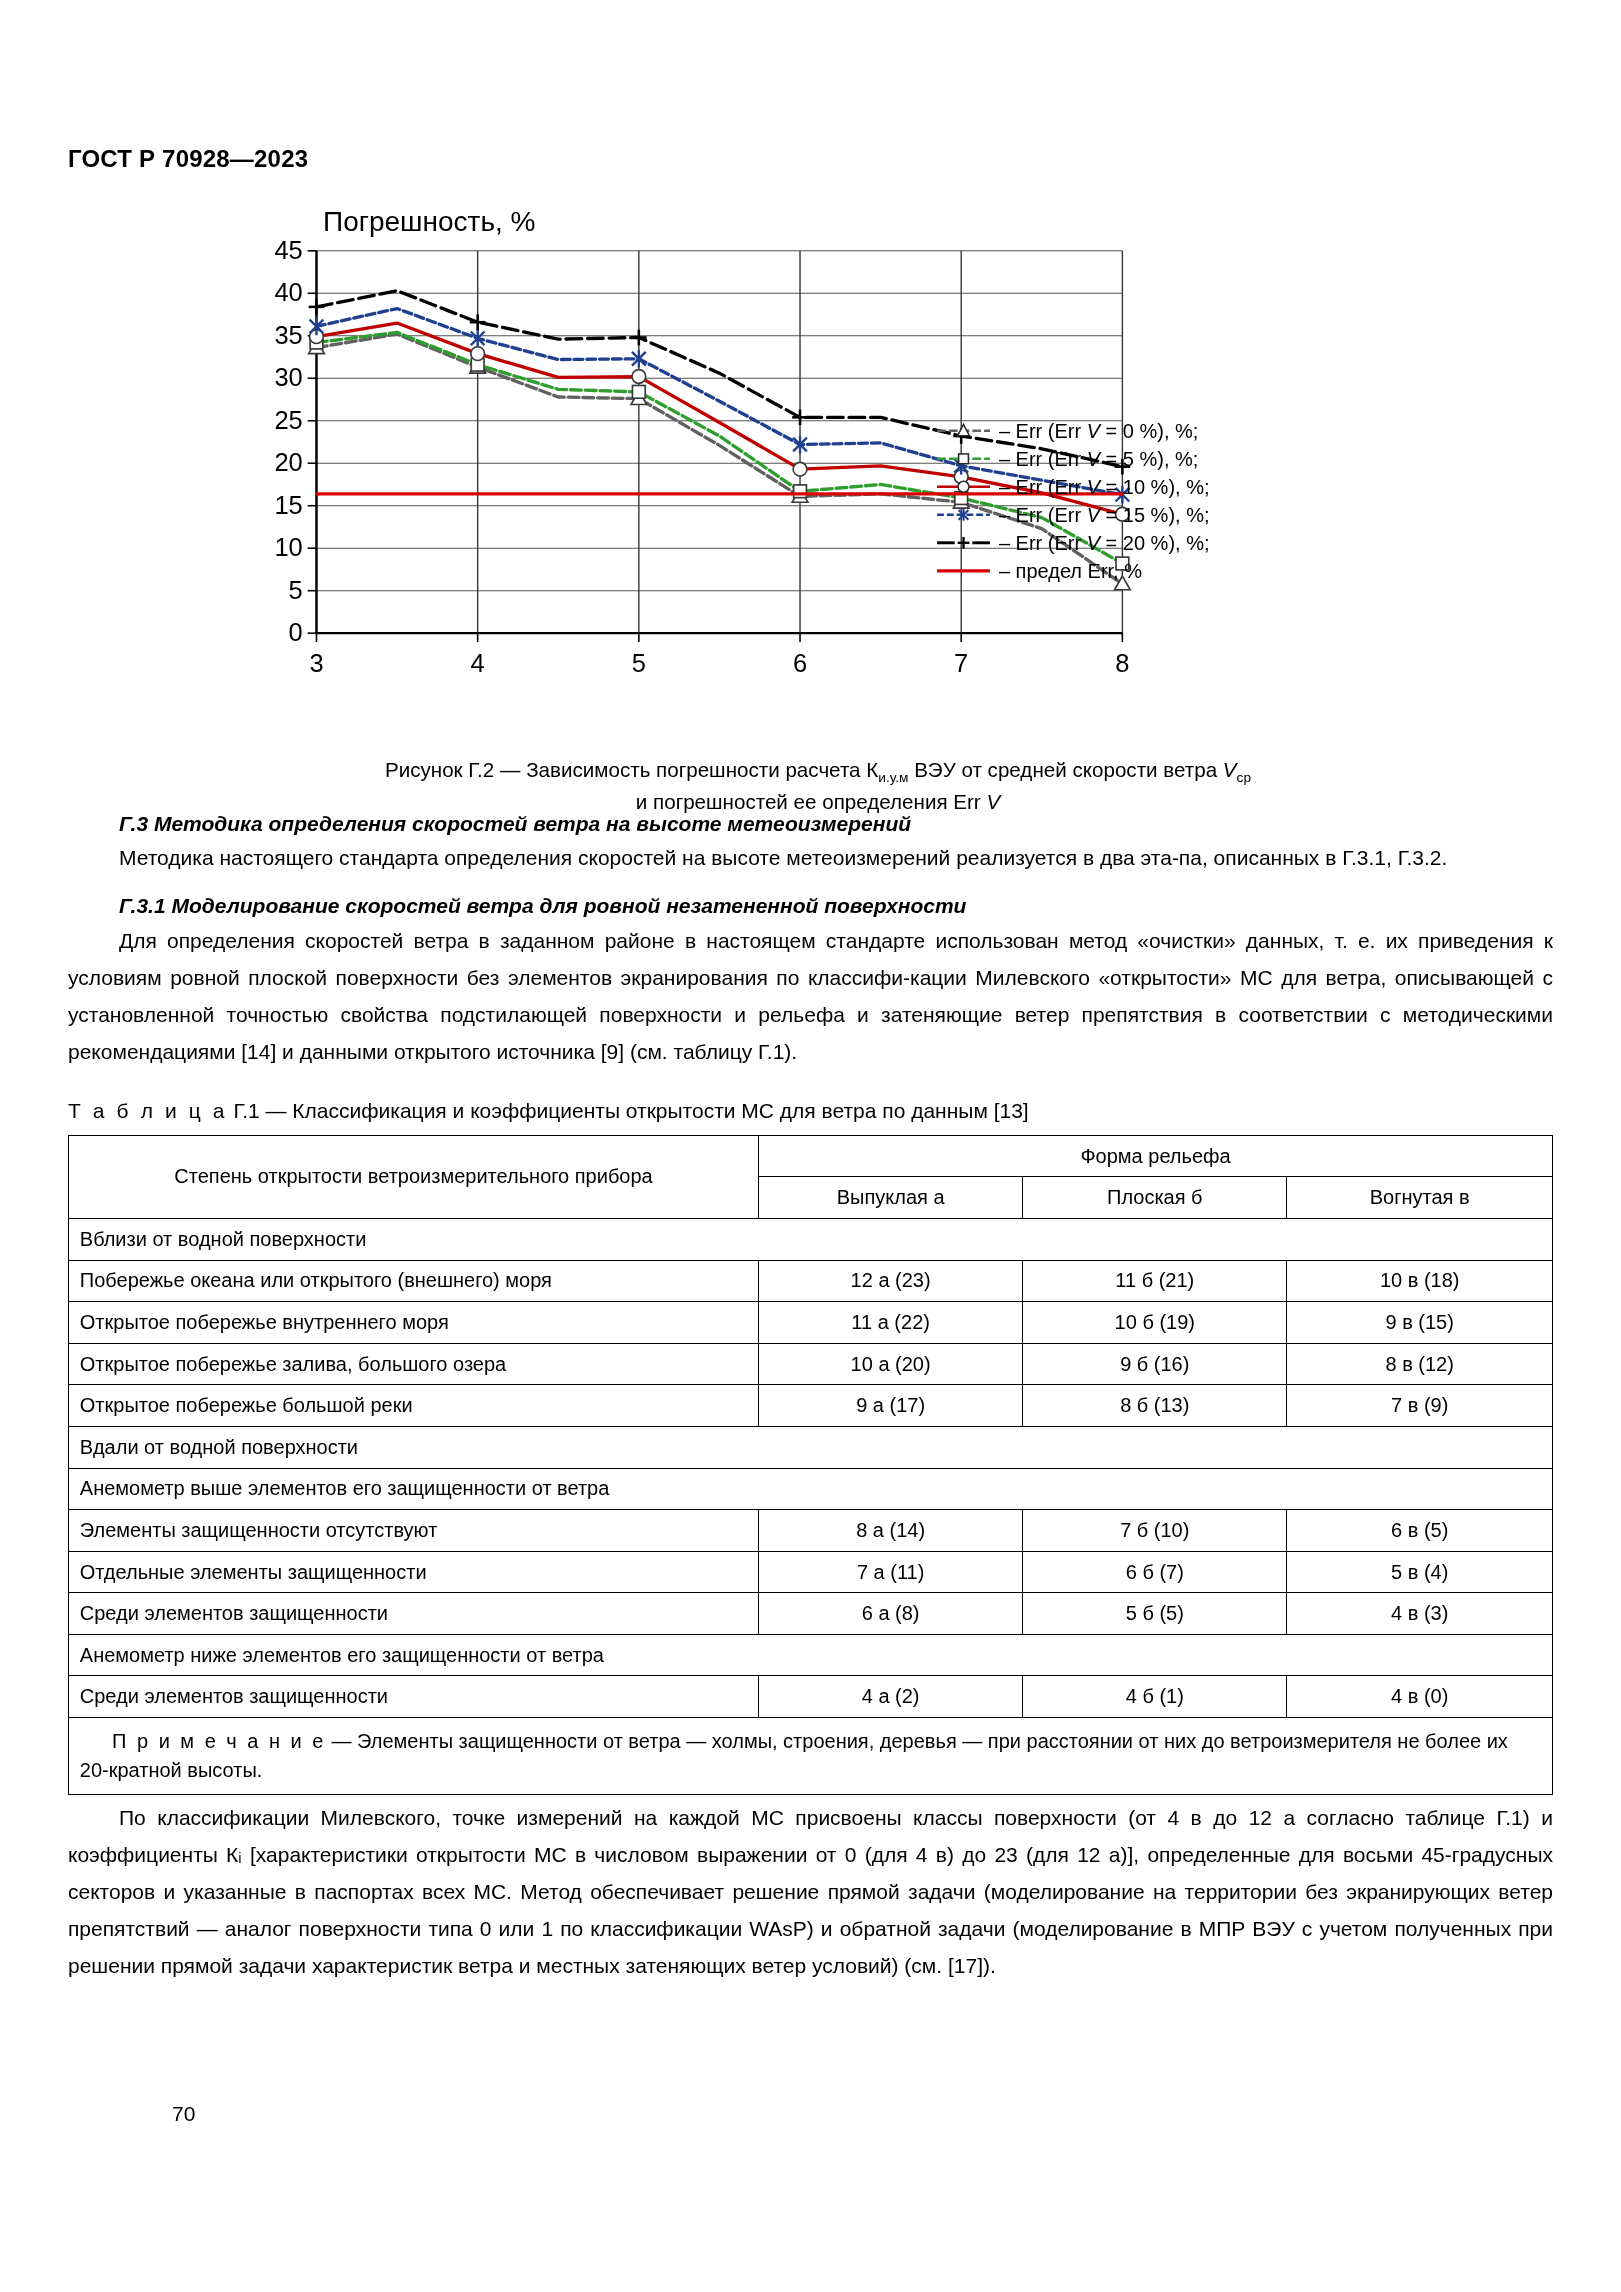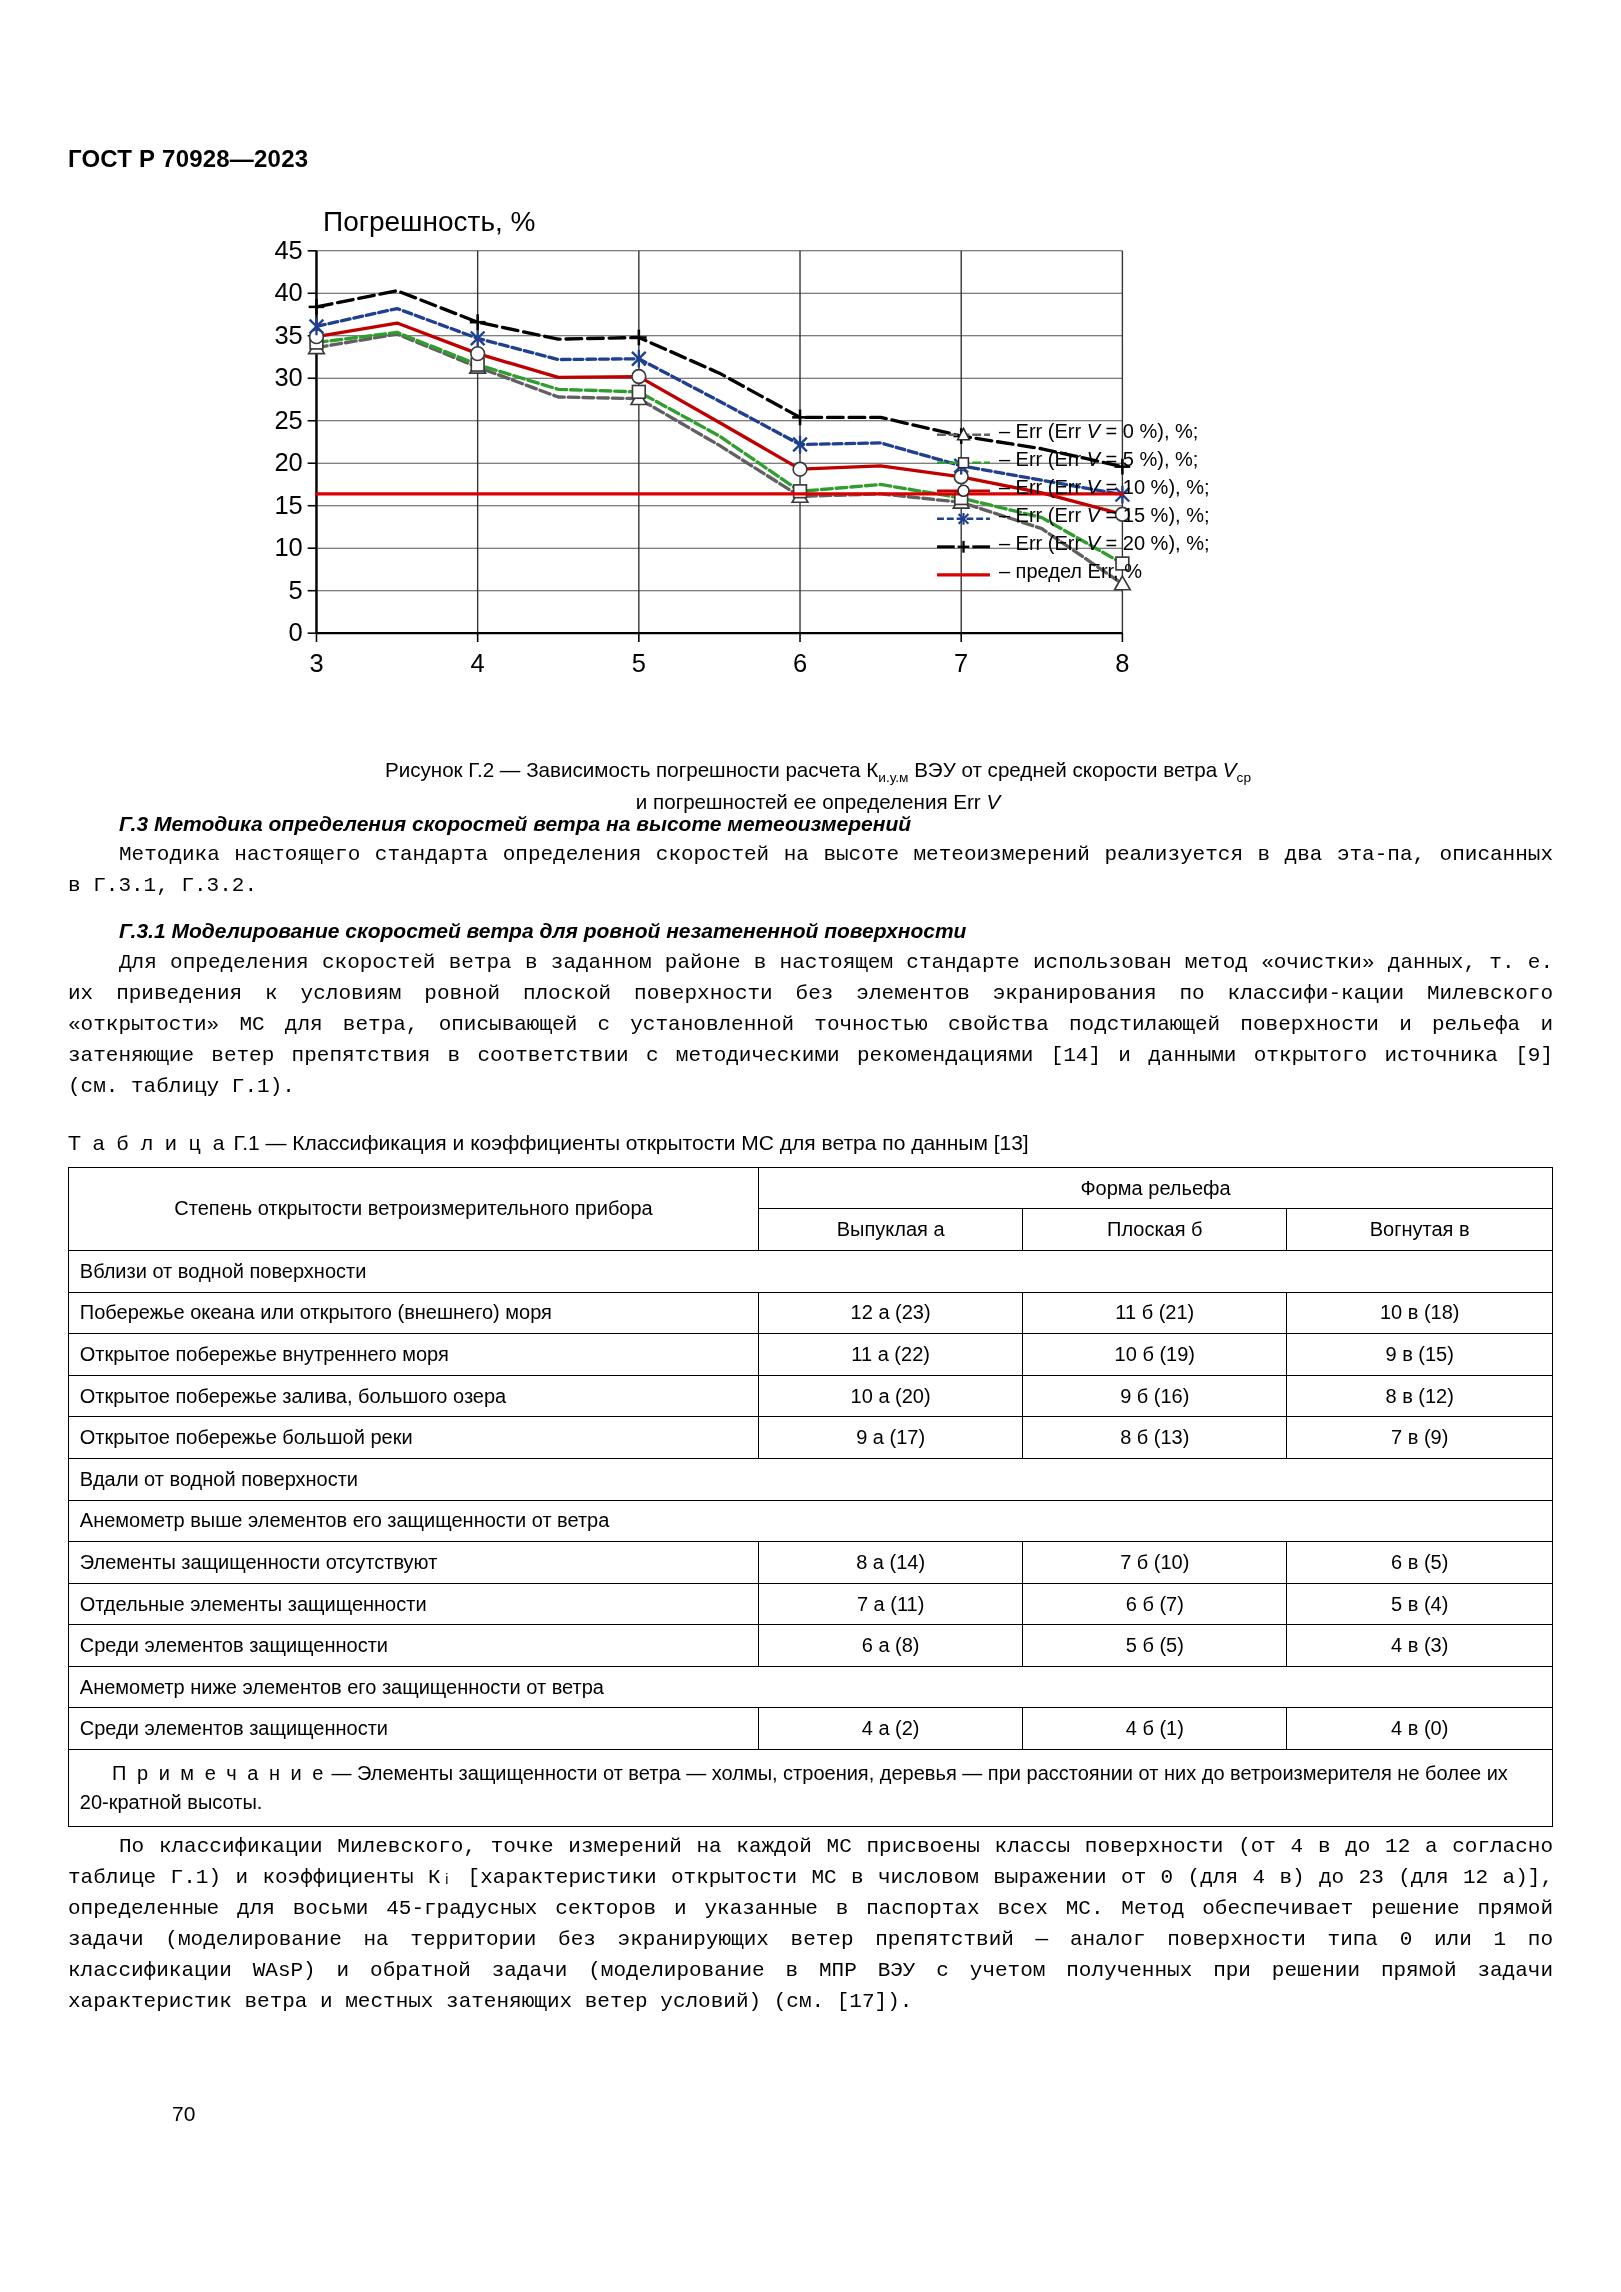--- a/index.html
+++ b/index.html
@@ -53,21 +53,21 @@
   .legend {
     position: absolute;
     left: 867px;
     top: 211px;
     font-size: 20px;
     line-height: 28px;
     white-space: nowrap;
   }
   .legend-row {
     display: flex;
-    align-items: flex-end;
+    align-items: center;
     height: 28px;
   }
   .legend-sym {
     width: 57px;
     height: 19.6px;
     flex: 0 0 57px;
     margin-right: 6.9px;
   }
   .legend-txt { display: inline-block; }
   .legend-txt i { font-style: italic; }
@@ -87,26 +87,25 @@
   
   .sec-head {
     font-size: 21px;
     font-weight: bold;
     margin-top: 17.6px;
     text-indent: 51px;
     font-style: italic;
   }
   p.body {
     font-size: 21px;
-    line-height: 31px;
+    line-height: 37px;
     margin: 3.9px 0 0 0;
     text-align: justify;
     text-indent: 51px;
     hyphens: manual;
-    font-family: Liberation Mono, monospace;
   }
 
   .table-title {
     font-size: 21px;
     margin-top: 29px;
     margin-bottom: 11.8px;
   }
   .table-title .spaced { letter-spacing: 3.1px; }
 
   

